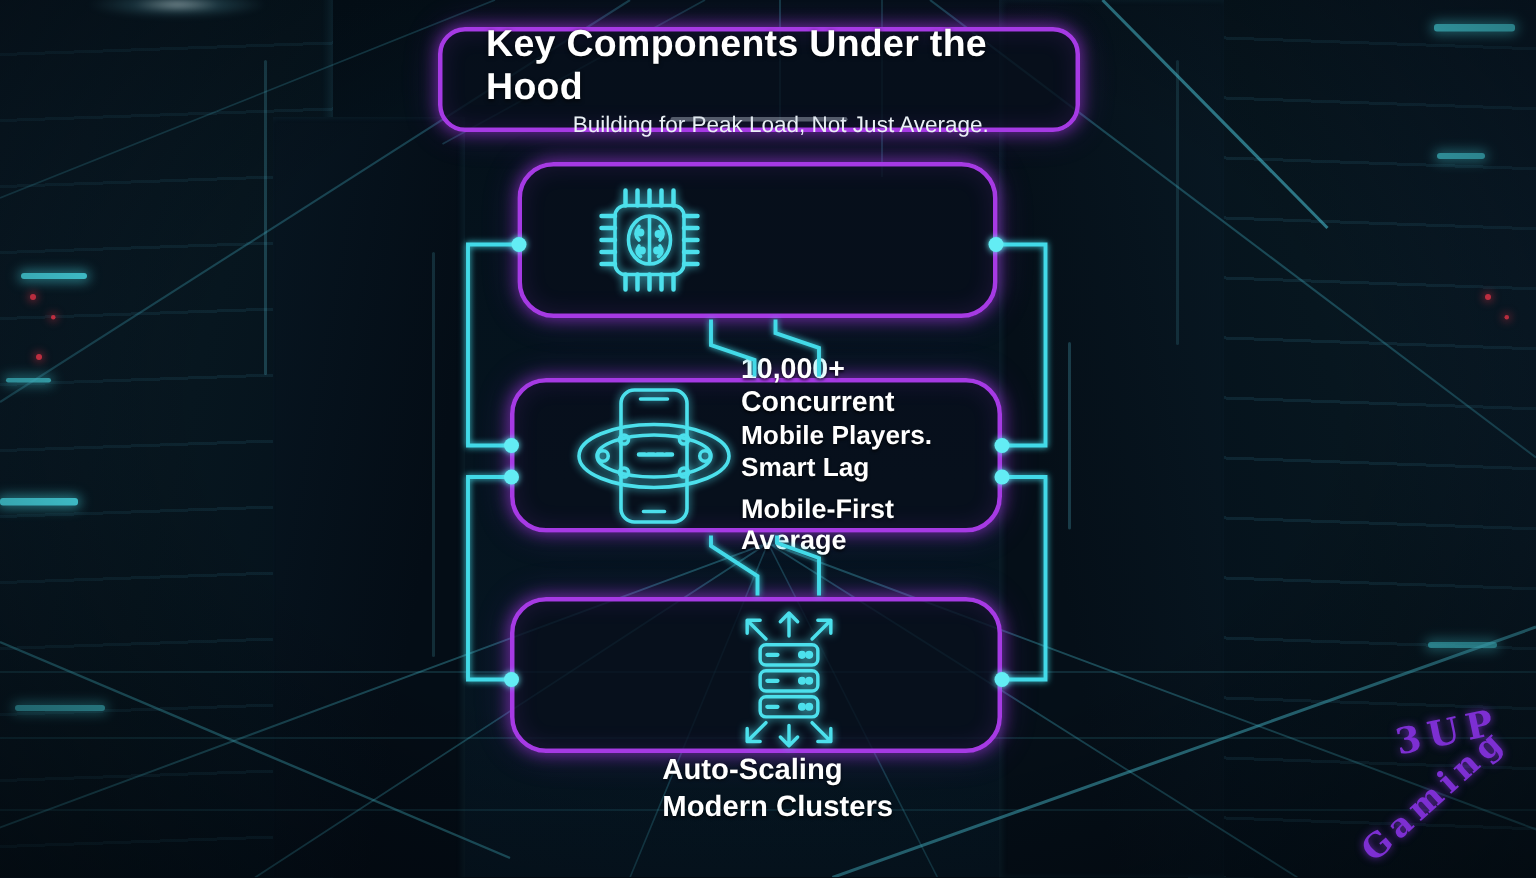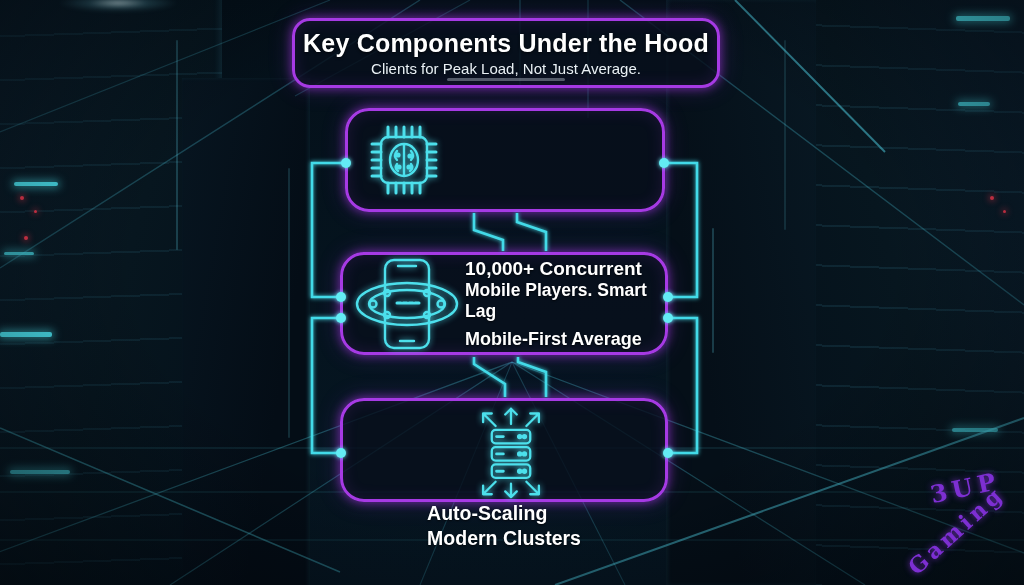--- a/index.html
+++ b/index.html
@@ -55,20 +55,21 @@
   svg.bglines{position:absolute;inset:0;}
   
   svg.connectors{position:absolute;inset:0;z-index:5;pointer-events:none;}
   
   .panel{
     position:absolute;z-index:4;box-sizing:border-box;
     border:3px solid #a63ae4;border-radius:24px;
     background:rgba(7,15,27,.80);
     box-shadow:0 0 10px 1px rgba(168,56,232,.55),0 0 24px rgba(168,56,232,.22),inset 0 0 16px rgba(168,56,232,.14);
     color:#fff;
+    padding-left:29px;
   }
   .title-panel{left:292px;top:18px;width:428px;height:70px;border-radius:18px;
     display:flex;flex-direction:column;align-items:center;justify-content:center;gap:2px;}
   .title-panel h1{margin:0;font-size:25px;font-weight:800;letter-spacing:.2px;text-shadow:0 1px 3px rgba(0,0,0,.7);}
   .title-panel p{margin:0;font-size:15px;color:#eaf1f5;}
   .bar{position:absolute;bottom:4px;left:50%;transform:translateX(-50%);
     width:118px;height:3px;border-radius:2px;background:rgba(205,215,225,.38);}
   .card{display:flex;align-items:center;}
   .card1{left:345px;top:108px;width:320px;height:104px;}
   .card2{left:340px;top:252px;width:328px;height:103px;}
@@ -183,21 +184,21 @@
         <circle cx="668" cy="297" r="5"></circle>
       <circle cx="341" cy="318" r="5"></circle>
         <circle cx="668" cy="318" r="5"></circle>
       <circle cx="341" cy="453" r="5"></circle>
         <circle cx="668" cy="453" r="5"></circle>
     </g>
   </svg>
 
   <section class="panel title-panel">
     <h1>Key Components Under the Hood</h1>
-    <p>Clients for Peak Load, Not Just Average.</p>
+    <p>Building for Peak Load, Not Just Average.</p>
     <span class="bar"></span>
   </section>
 
   <section class="panel card card1">
     <span class="icon">
       <svg width="80" height="84" viewBox="0 0 80 84">
         <rect x="17" y="19" width="46" height="46" rx="7"></rect>
         <path d="M24,19 V9 M32,19 V9 M40,19 V9 M48,19 V9 M56,19 V9
                  M24,65 V75 M32,65 V75 M40,65 V75 M48,65 V75 M56,65 V75
                  M17,26 H8 M17,34 H8 M17,42 H8 M17,50 H8 M17,58 H8

